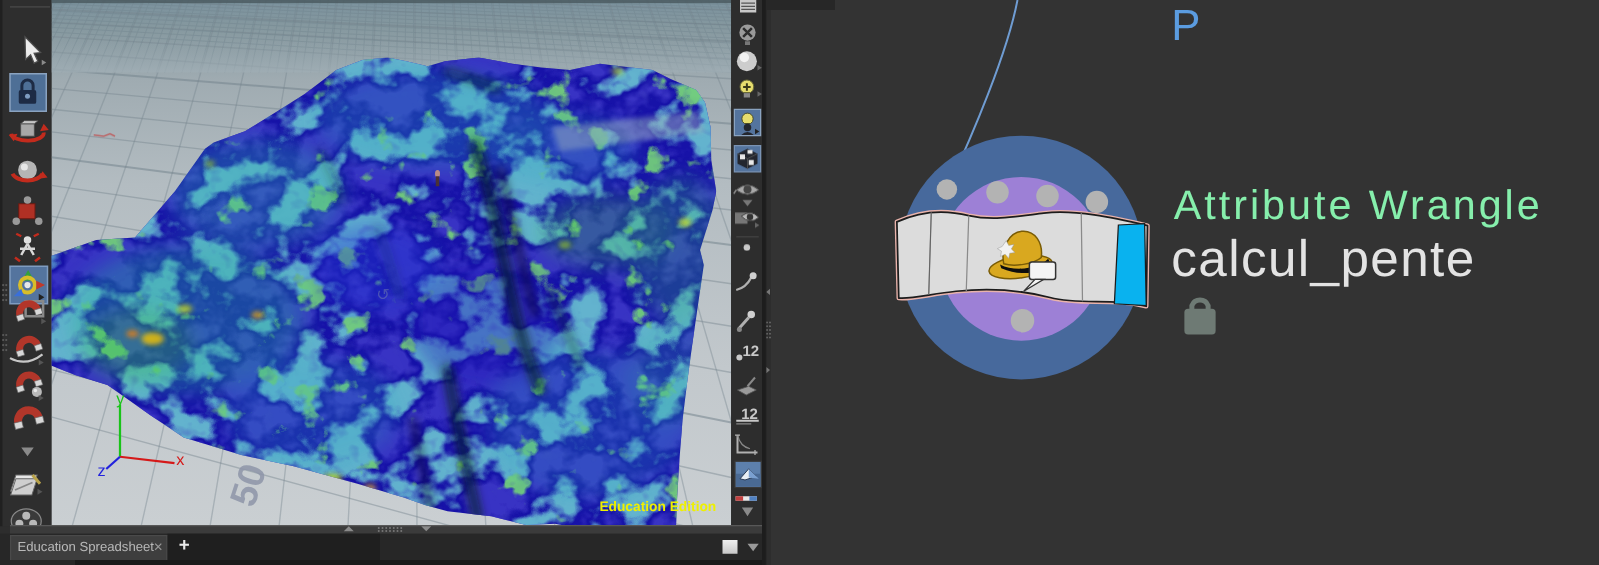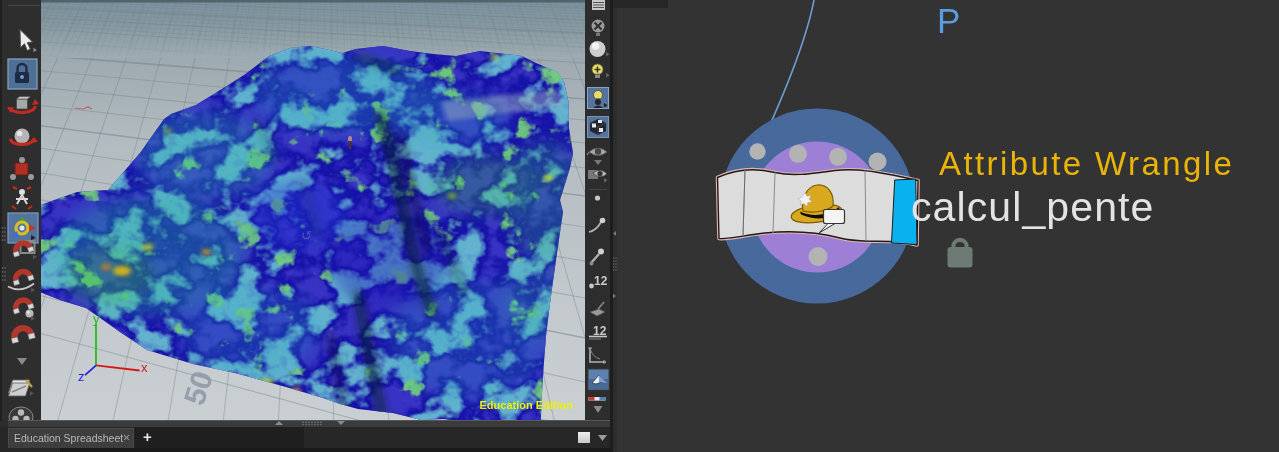--- a/index.html
+++ b/index.html
@@ -728,14 +728,14 @@
       <circle cx="616" cy="270" r="0.8"></circle>
     </g>
 <path d="M613,293.5 l3,2.5 l-3,2.5 Z" fill="#777"></path>
 
 <g fill="#6e7a74">
       <rect x="947.5" y="247" width="25" height="20.5" rx="3"></rect>
 <path d="M953.5,248 v-3.5 a7,7 0 0 1 13,0 v3.5" fill="none" stroke="#6e7a74" stroke-width="4"></path>
     </g>
 </svg>
 <div class="tx" style="left:937px;top:1px;font-size:35px;color:#5b9ce0;">P</div>
-<div class="tx" style="left:939px;top:144.5px;font-size:33px;letter-spacing:2.4px;color:#eab308;">Attribute Wrangle</div>
-<div class="tx" style="left:911px;top:184px;font-size:41px;letter-spacing:1.1px;color:#e3e3e3;">calcul_pente</div>
+<div class="tx" style="left:939px;top:144.5px;font-size:33px;letter-spacing:2.4px;color:#86efac;">Attribute Wrangle</div>
+<div class="tx" style="left:937px;top:184px;font-size:41px;letter-spacing:1.1px;color:#e3e3e3;">calcul_pente</div>
 
 </body></html>

